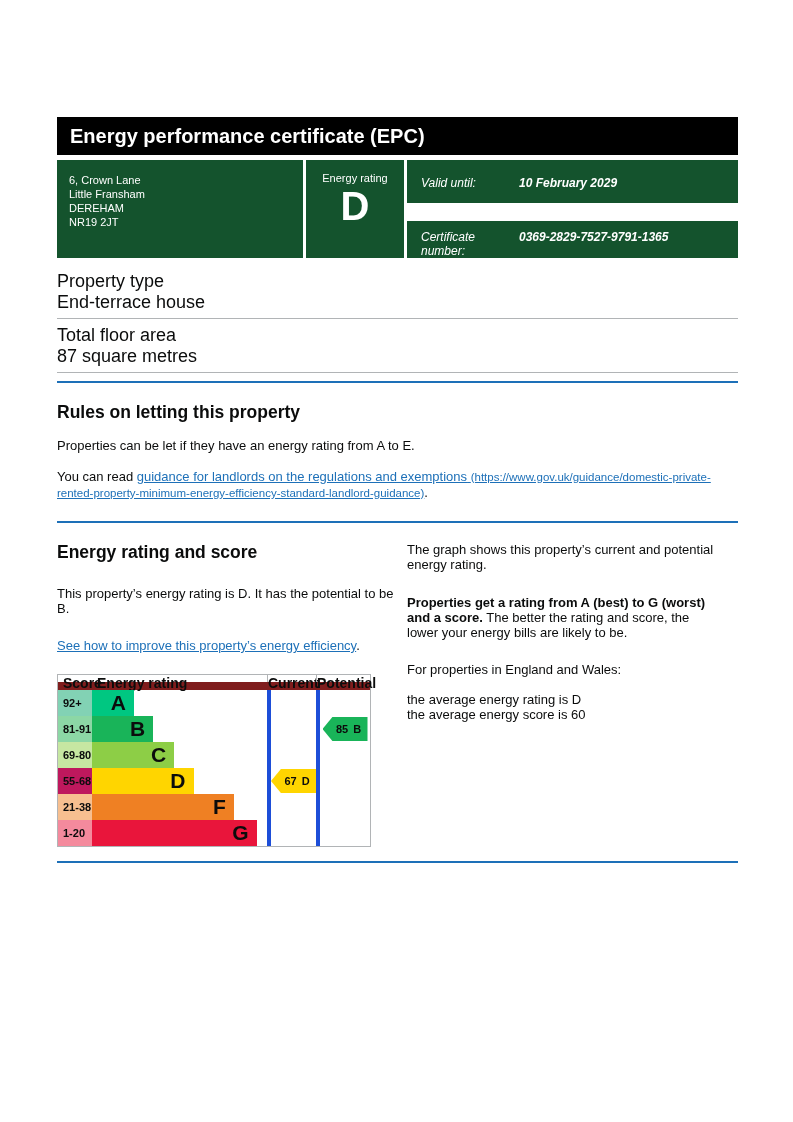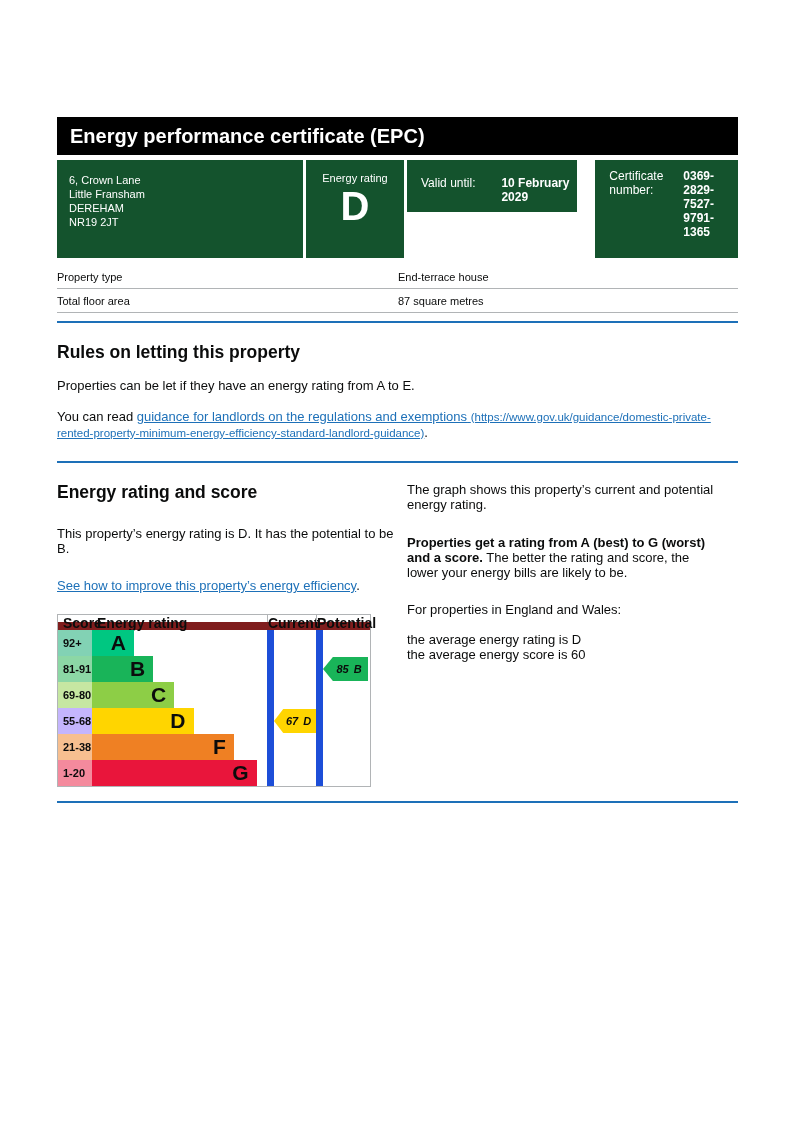--- a/index.html
+++ b/index.html
@@ -18,29 +18,29 @@
     display:flex; align-items:center; padding-left:13px;
     font-size:20px; font-weight:bold;
   }
 
   
   .summary { display:flex; gap:3px; margin-top:5px; height:98px; }
   .bluebox { background:#14532d; color:#fff; }
   .addr-box { width:246px; padding:13px 12px; font-size:11px; line-height:14px; }
   .erating-box { width:98px; text-align:center; padding-top:12px; font-size:11px; }
   .erating-box .big-letter { font-size:40px; font-weight:bold; line-height:42px; display:block; margin-top:1px; }
-  .validity-col { flex:1; display:flex; gap:18px; }
+  .validity-col { flex:1; display:flex; flex-direction:column; gap:18px;font-style:italic; }
   .valid-box { height:52px; display:flex; padding:16px 0 0 14px; font-size:12px; }
   .cert-box { flex:1; display:flex; padding:9px 0 0 14px; font-size:12px; line-height:14px; }
   .kv-label { width:98px; padding-right:20px; }
   .kv-value { font-weight:bold; }
 
   
   .ptable { margin-top:7px; }
-  .prow { display:flex; padding:6px 0 5px; border-bottom:1px solid #b1b4b6; font-size:11px; }
+  .prow { display:flex; padding:6px 0 5px; border-bottom:1px solid #b1b4b6; font-size:18px;flex-direction:column; }
   .plabel { width:341px; }
   .pvalue { flex:1; }
 
   
   .rule { height:2px; background:#1d70b8; border:none; }
   .rule-1 { margin-top:8px; }
   .rule-2 { margin-top:20px; }
   .rule-3 { margin-top:14px; }
 
   
@@ -70,21 +70,21 @@
   .c-score { width:34px; padding-left:5px; }
   .c-rating { flex:1; padding-left:5px; }
   .c-current { width:49px; border-left:1px solid #b1b4b6; text-align:center; }
   .c-potential { width:54px; border-left:1px solid #b1b4b6; text-align:center; }
   .score-cell { width:34px; font-size:11px; font-weight:bold; display:flex; align-items:center; padding-left:5px; }
   .bar-area { flex:1; }
   .bar {
     height:100%; display:flex; align-items:center; justify-content:flex-end;
     padding-right:8px; font-size:21px; font-weight:bold; color:#0b0c0c;
   }
-  .cur-cell, .pot-cell { display:flex; align-items:center; justify-content:flex-start; border-left:7px solid #1d4ed8;font-style:italic; }
+  .cur-cell, .pot-cell { display:flex; align-items:center; justify-content:center; border-left:4px solid #1d4ed8; }
   .cur-cell { width:49px; }
   .pot-cell { width:54px; }
   .marker {
     height:24px; width:45px;
     clip-path:polygon(0 50%, 22% 0, 100% 0, 100% 100%, 22% 100%);
     display:flex; align-items:center; justify-content:center; gap:5px;
     font-size:11px; font-weight:bold; padding-left:7px; color:#0b0c0c;
   }
 </style>
 </head>
@@ -177,21 +177,21 @@
         </div>
         <div class="epc-row">
           <div class="score-cell" style="background: rgb(198, 231, 162);">69-80</div>
           <div class="bar-area">
               <div class="bar" style="background: rgb(141, 206, 70); width: 47%;">C</div>
             </div>
           <div class="cur-cell"></div>
           <div class="pot-cell"></div>
         </div>
         <div class="epc-row">
-          <div class="score-cell" style="background: #c4b5fd;">55-68</div>
+          <div class="score-cell" style="background: #be185d;">55-68</div>
           <div class="bar-area">
               <div class="bar" style="background: rgb(255, 213, 0); width: 58%;">D</div>
             </div>
           <div class="cur-cell">
             <div class="marker" style="background: rgb(255, 213, 0);">
               <span>67</span>
               <span>D</span>
             </div>
           </div>
           <div class="pot-cell"></div>

